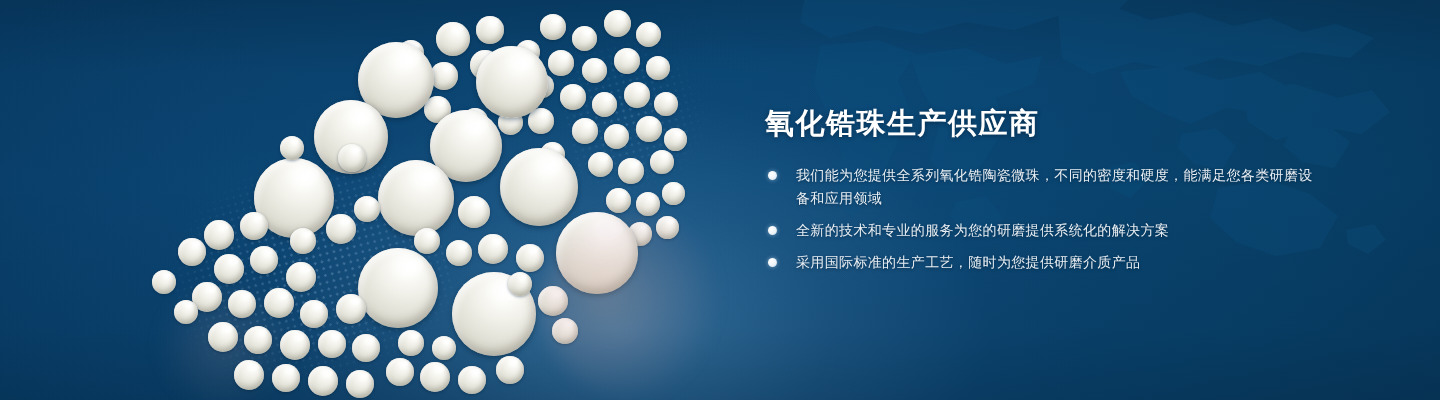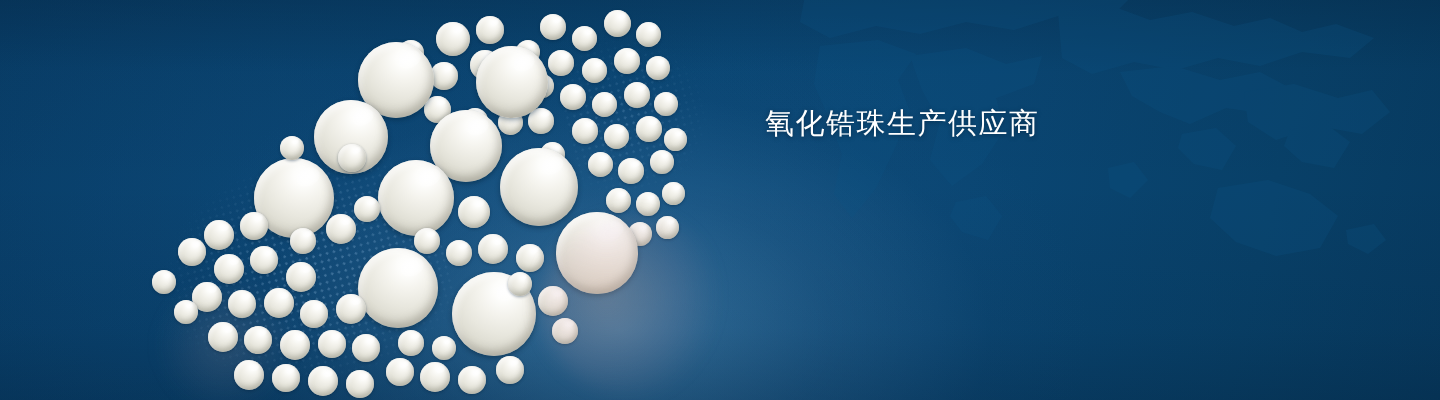--- a/index.html
+++ b/index.html
@@ -145,21 +145,21 @@
   .copy {
     position:absolute;
     left:765px; top:104px;
     width:560px;
   }
   .headline {
     font-size:29px;
     line-height:38px;
     color:#ffffff;
     letter-spacing:1.5px;
-    font-weight:400;
+    font-weight:700;
     text-shadow:0 1px 4px rgba(2,24,44,0.55);
     white-space:nowrap;
   }
   .bullets {
     margin-top:22px;
     list-style:none;
   }
   .bullet {
     position:relative;
     padding-left:31px;
@@ -304,15 +304,29 @@
     <div class="bead sm" style="left:432px;top:336px;width:24px;height:24px;"></div>
     <div class="bead sm" style="left:174px;top:300px;width:24px;height:24px;"></div>
     <div class="bead sm" style="left:152px;top:270px;width:24px;height:24px;"></div>
   </div>
 
   <div class="fringe"></div>
 
   <div class="copy">
     <div class="headline">氧化锆珠生产供应商</div>
 
+    <ul class="bullets">
+      <li class="bullet">
+        <span class="dot"></span>
+        <span>我们能为您提供全系列氧化锆陶瓷微珠，不同的密度和硬度，能满足您各类研磨设备和应用领域</span>
+      </li>
+      <li class="bullet">
+        <span class="dot"></span>
+        <span>全新的技术和专业的服务为您的研磨提供系统化的解决方案</span>
+      </li>
+      <li class="bullet">
+        <span class="dot"></span>
+        <span>采用国际标准的生产工艺，随时为您提供研磨介质产品</span>
+      </li>
+    </ul>
   </div>
 
 </div>
 
 </body></html>

